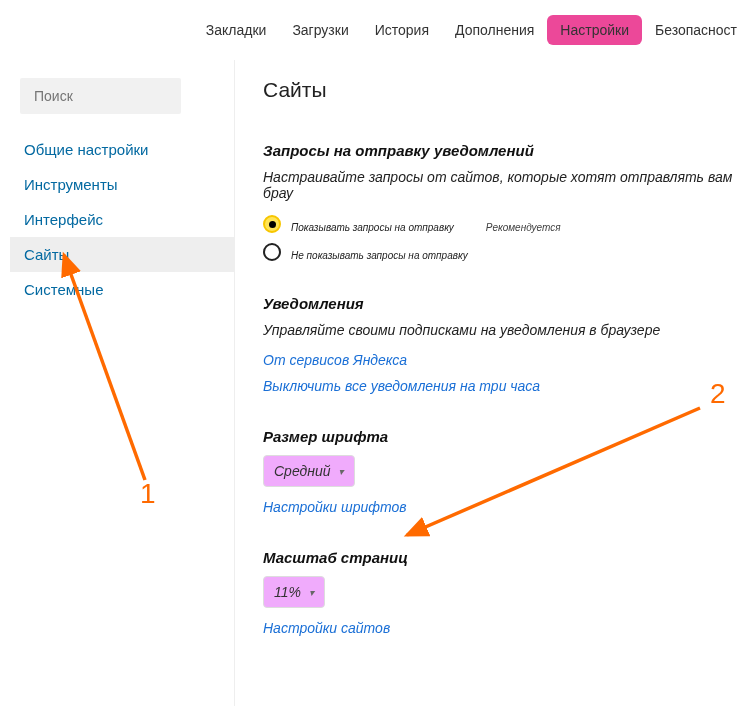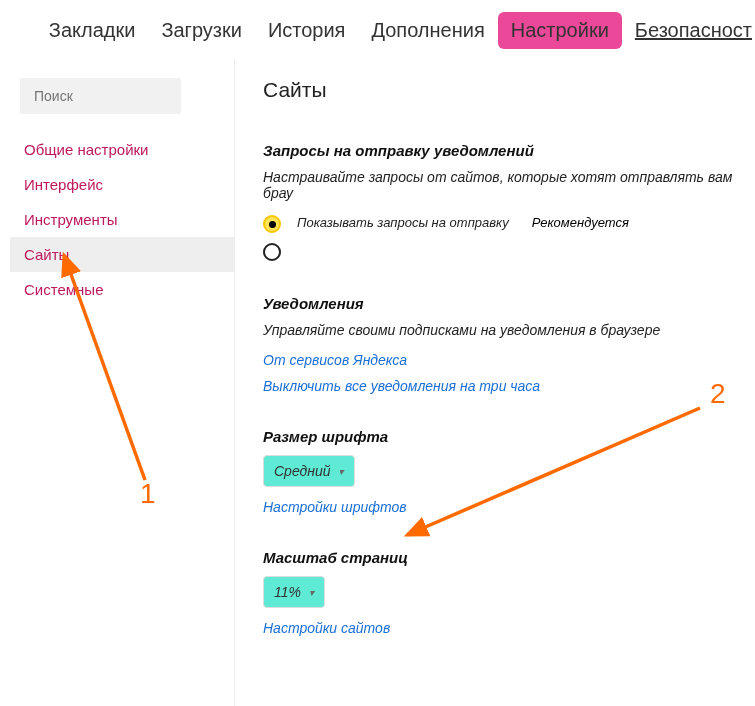--- a/index.html
+++ b/index.html
@@ -12,32 +12,32 @@
     position: relative;
     color: #222;
   }
   .topnav {
     height: 60px;
     display: flex;
     align-items: center;
     justify-content: flex-end;
     padding: 0 0 0 0;
     gap: 0;
-    font-size: 20px;
+    font-size: 14px;
   }
   .topnav-item {
     padding: 7px 13px;
     color: #333;
     cursor: pointer;
     border-radius: 6px;
   }
   .topnav-item.active {
     background: #ec4899;
   }
-  .topnav-item.cut { padding-right: 3px; text-decoration: underline; }
+  .topnav-item.cut { padding-right: 18px; }
   .layout {
     display: flex;
     height: calc(100% - 60px);
   }
   .sidebar {
     width: 235px;
     padding: 18px 0 0 10px;
     border-right: 1px solid #eee;
   }
   .search-box {
@@ -46,21 +46,21 @@
     border: none;
     padding: 10px 14px;
     font-size: 14px;
     color: #888;
     width: 161px;
     border-radius: 2px;
   }
   .sidebar-item {
     padding: 9px 14px 9px 14px;
     font-size: 15px;
-    color: #be185d;
+    color: #0369a1;
     cursor: pointer;
   }
   .sidebar-item.active {
     background: #eeeeee;
   }
   .content {
     flex: 1;
     padding: 18px 0 0 28px;
     overflow: hidden;
   }
@@ -77,24 +77,24 @@
     margin-bottom: 10px;
     color: #111;
   }
   .section-desc {
     font-size: 14px;
     color: #222;
     margin-bottom: 14px;
   }
   .radio-row {
     display: flex;
-    align-items: flex-start;
-    gap: 16px;
+    align-items: flex-end;
+    gap: 10px;
     margin-bottom: 10px;
-    font-size: 13px;
+    font-size: 10px;
   }
   .radio-outer {
     width: 18px; height: 18px;
     border: 2px solid #222;
     border-radius: 50%;
     display: inline-flex;
     align-items: center;
     justify-content: center;
     flex-shrink: 0;
     background: #fff;
@@ -102,42 +102,42 @@
   .radio-outer.checked {
     border-color: #f7c600;
     background: #ffe456;
   }
   .radio-inner {
     width: 7px; height: 7px;
     border-radius: 50%;
     background: #000;
   }
   .reco {
-    color: #000000;
-    margin-left: 7px;
+    color: #404040;
+    margin-left: 22px;
   }
   .link {
     color: #1a6fd6;
     font-size: 14px;
     display: block;
     margin-bottom: 10px;
     cursor: pointer;
   }
   .link:last-child { margin-bottom: 0; }
   .select-box {
     display: inline-flex;
     align-items: center;
     border: 1px solid #ddd;
     border-radius: 4px;
     padding: 7px 10px;
     font-size: 14px;
     color: #333;
     cursor: pointer;
     margin-bottom: 12px;
-    background: #5eead4;
+    background: #f0abfc;
     gap: 8px;
   }
   .chevron {
     font-size: 10px;
     color: #666;
   }
   
   .annotation {
     position: absolute;
     pointer-events: none;
@@ -160,41 +160,42 @@
   <div class="topnav-item">Дополнения</div>
   <div class="topnav-item active">Настройки</div>
   <div class="topnav-item cut">Безопасност</div>
 </div>
 
 <div class="layout">
 
   <div class="sidebar">
     <input class="search-box" type="text" placeholder="Поиск" style="">
     <div class="sidebar-item">Общие настройки</div>
+    <div class="sidebar-item">Инструменты</div>
     <div class="sidebar-item">Интерфейс</div>
-    <div class="sidebar-item">Инструменты</div>
     <div class="sidebar-item active">Сайты</div>
     <div class="sidebar-item">Системные</div>
   </div>
 
   <div class="content">
     <h1 class="page-title">Сайты</h1>
 
     <div class="section">
       <div class="section-heading">Запросы на отправку уведомлений</div>
       <div class="section-desc">Настраивайте запросы от сайтов, которые хотят отправлять вам брау</div>
       <div class="radio-row">
         <span class="radio-outer checked">
             <span class="radio-inner"></span>
           </span>
         <span>Показывать запросы на отправку</span>
         <span class="reco">Рекомендуется</span>
       </div>
       <div class="radio-row">
         <span class="radio-outer"></span>
+        <span>Не показывать запросы на отправку</span>
       </div>
     </div>
 
     <div class="section">
       <div class="section-heading">Уведомления</div>
       <div class="section-desc">Управляйте своими подписками на уведомления в браузере</div>
       <a class="link">От сервисов Яндекса</a>
       <a class="link">Выключить все уведомления на три часа</a>
     </div>
 

